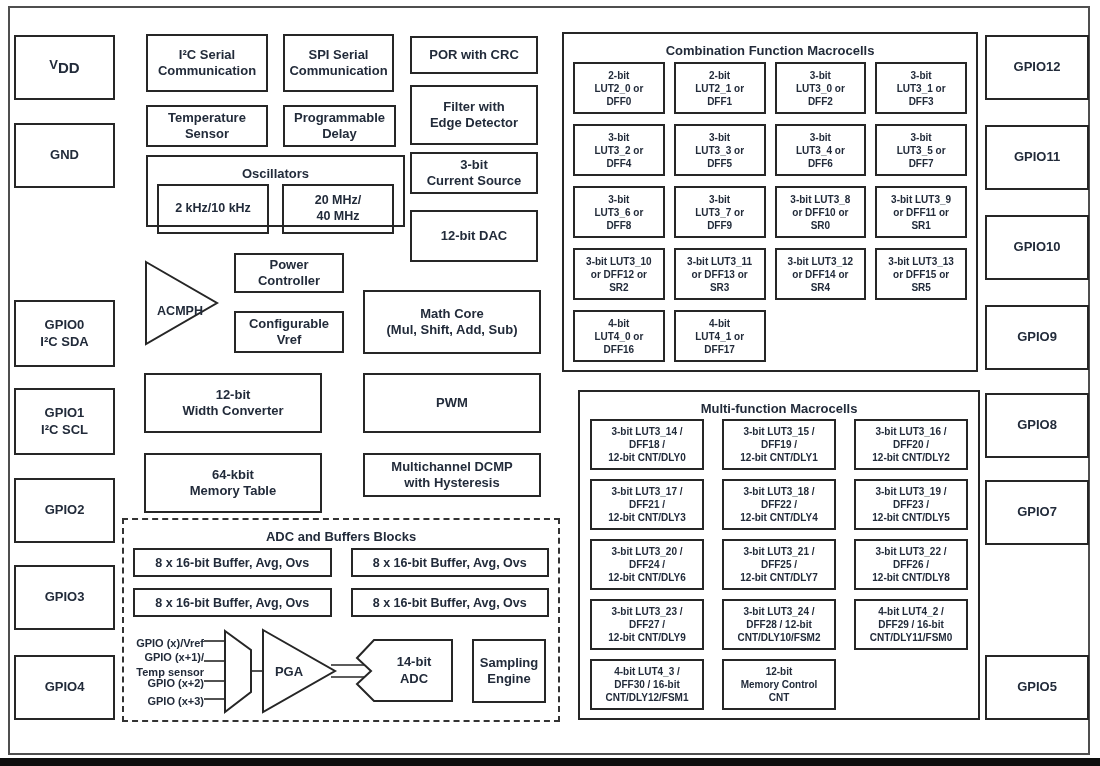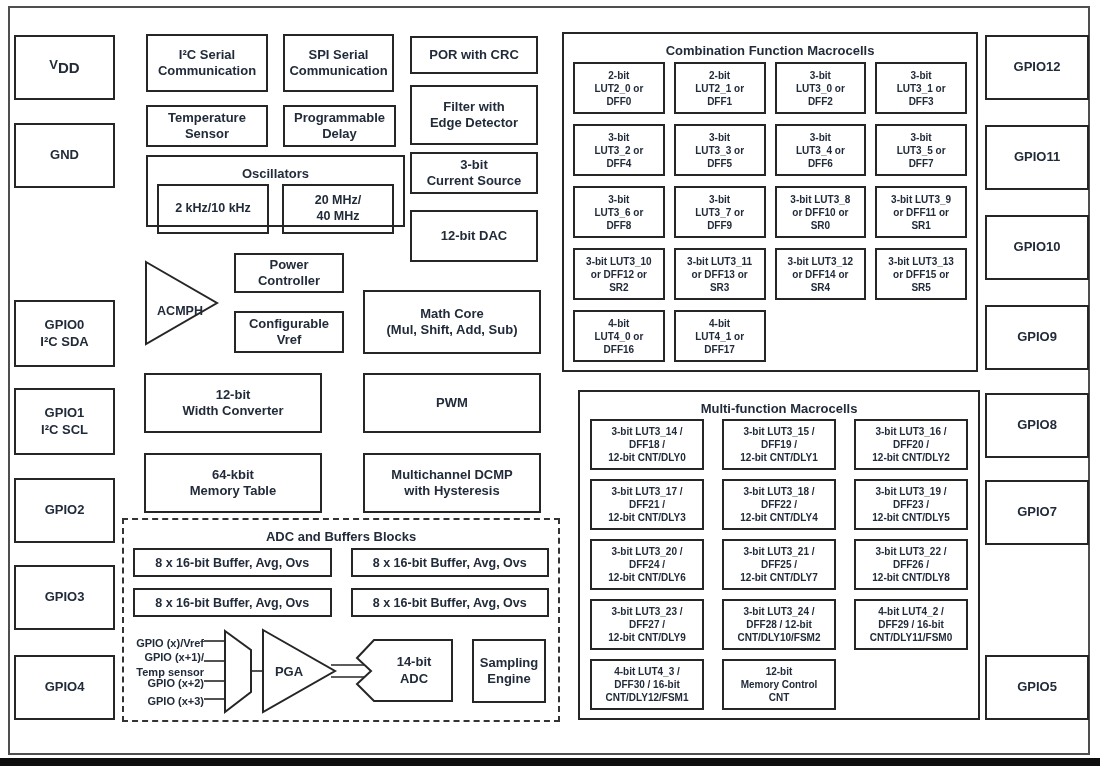--- a/index.html
+++ b/index.html
@@ -87,21 +87,21 @@
 Controller</div>
   <div class="box" style="left:234px;top:311px;width:110px;height:42px;">Configurable
 Vref</div>
   <div class="box" style="left:363px;top:290px;width:178px;height:64px;">Math Core
 (Mul, Shift, Add, Sub)</div>
   <div class="box" style="left:144px;top:373px;width:178px;height:60px;">12-bit
 Width Converter</div>
   <div class="box" style="left:363px;top:373px;width:178px;height:60px;">PWM</div>
   <div class="box" style="left:144px;top:453px;width:178px;height:60px;">64-kbit
 Memory Table</div>
-  <div class="box" style="left:363px;top:453px;width:178px;height:60px;">Multichannel DCMP
+  <div class="box" style="left:363px;top:453px;width:178px;height:44px;">Multichannel DCMP
 with Hysteresis</div>
 
   <div class="group" style="left:146px;top:155px;width:259px;height:72px;">
     <div class="group-title">Oscillators</div>
     <div class="osc-row">
       <div class="osc-box">2 kHz/10 kHz</div>
       <div class="osc-box">20 MHz/
 40 MHz</div>
     </div>
   </div>

